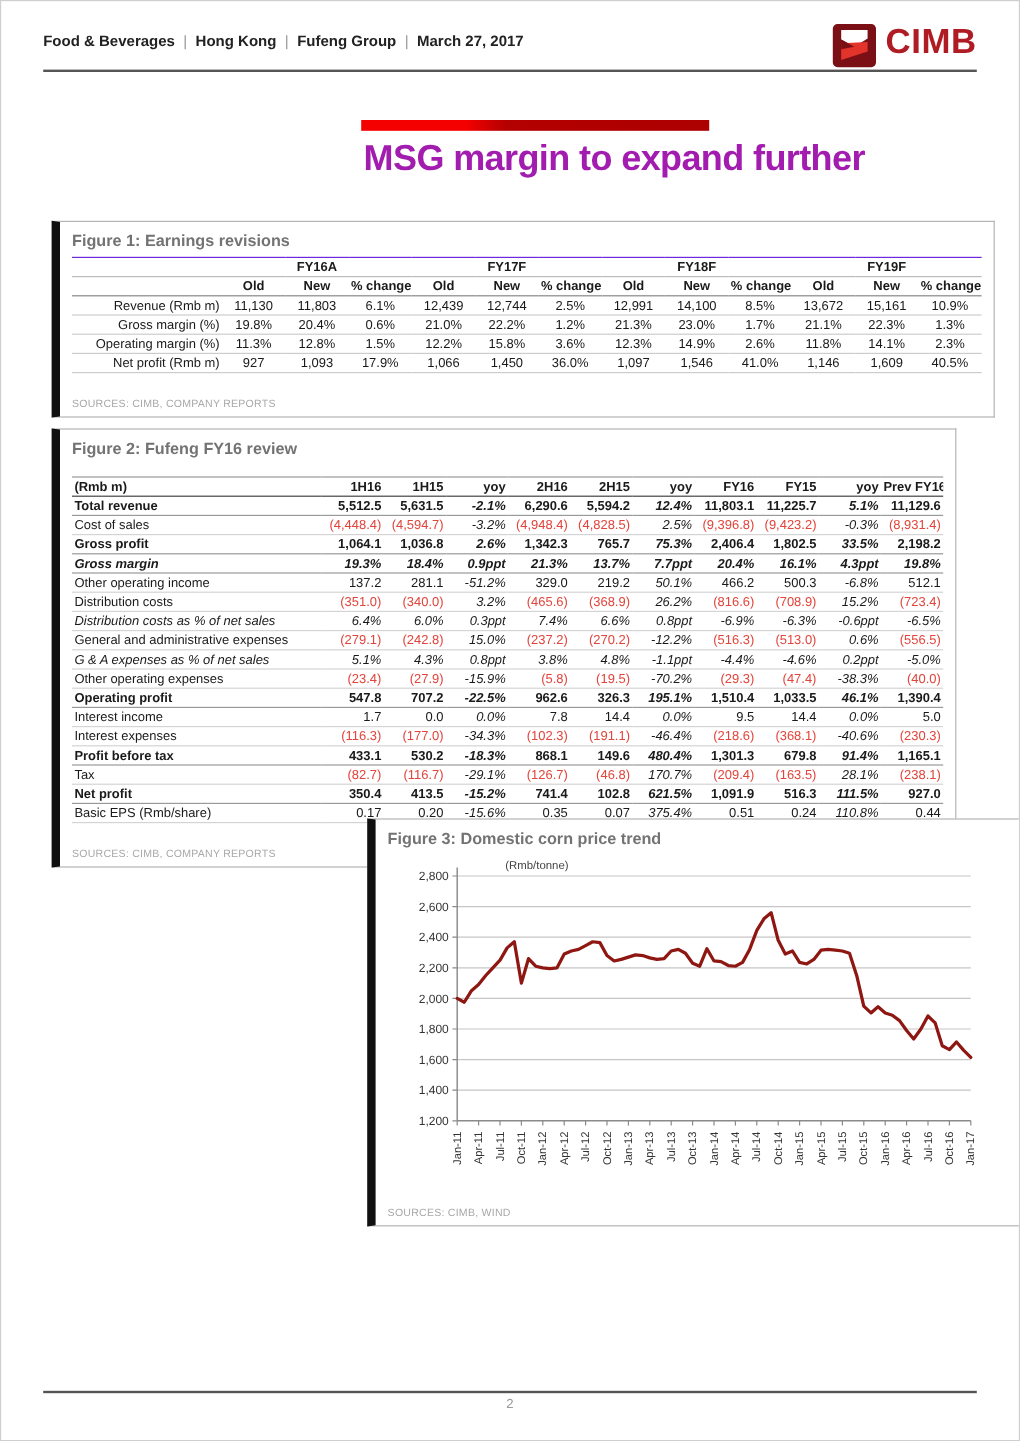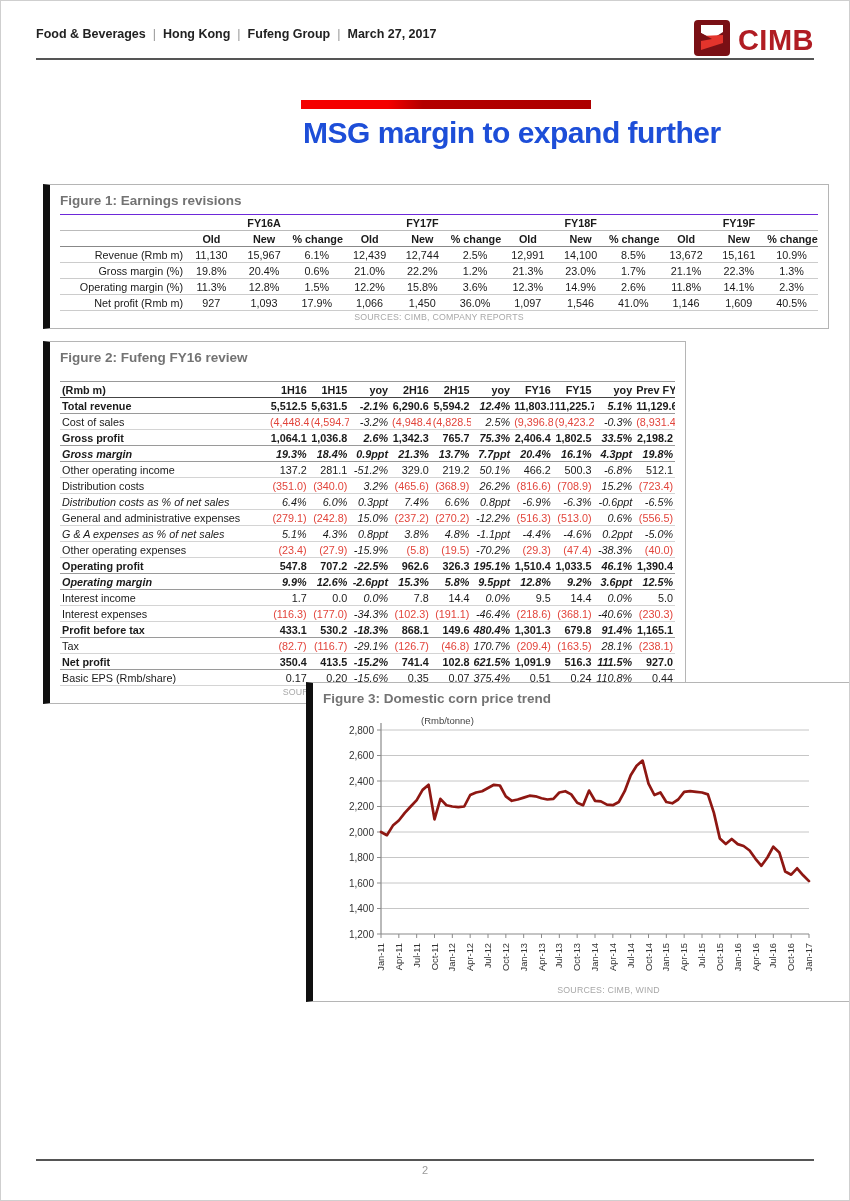--- a/index.html
+++ b/index.html
@@ -4,34 +4,34 @@
 <style>
   html,body{margin:0;padding:0;background:#e8e8e8;}
   *{box-sizing:border-box;}
   .page{position:relative;width:850px;height:1201px;margin:0 auto;background:#fff;
         border:1px solid #cfcfcf;font-family:"Liberation Sans",sans-serif;color:#1a1a1a;overflow:hidden;}
 
   
   .header-row{position:absolute;top:18px;left:35px;right:35px;height:42px;}
   .header-meta{position:absolute;top:8px;left:0;font-size:12.5px;font-weight:bold;color:#222;}
   .header-meta .sep{color:#999;font-weight:normal;padding:0 7px;}
-  .brand{position:absolute;top:0;right:0;display:flex;align-items:flex-end;gap:7px;}
+  .brand{position:absolute;top:0;right:0;display:flex;align-items:flex-start;gap:7px;}
   .brand-text{font-size:29px;font-weight:bold;color:#b01c23;letter-spacing:0.5px;}
   .head-rule{position:absolute;top:57px;left:35px;right:35px;border-top:2px solid #555;}
 
   
   .title-block{position:absolute;top:99px;left:300px;width:480px;}
   .red-bar{width:290px;height:9px;background:linear-gradient(90deg,#f40000 0%,#f40000 30%,#b30000 42%,#ad0000 100%);}
-  .page-title{margin:7px 0 0 2px;font-size:30px;font-weight:bold;color:#1d4ed8;letter-spacing:-0.5px;}
+  .page-title{margin:7px 0 0 2px;font-size:30px;font-weight:bold;color:#a21caf;letter-spacing:-0.5px;}
 
   
   .figbox{position:absolute;background:#fff;border:1px solid #b5b5b5;border-left:7px solid #101010;
           padding:7px 10px 6px 10px;}
   .fig-title{color:#737373;font-weight:bold;font-size:13.5px;margin:1px 0 6px 0;}
-  .sources{color:#a8a8a8;font-size:8.8px;text-align:center;margin-top:1px;letter-spacing:0.2px;}
+  .sources{color:#a8a8a8;font-size:8.8px;text-align:left;margin-top:20px;letter-spacing:0.2px;}
 
   
   table{border-collapse:collapse;width:100%;table-layout:fixed;}
   td,th{padding:1.5px 2px;font-size:10.8px;white-space:nowrap;overflow:hidden;}
   .neg{color:#e2453c;}
   .ital{font-style:italic;}
 
   
   .f1 td{text-align:center;}
   .f1 td:first-child{text-align:right;}
@@ -105,21 +105,21 @@
             <td>Old</td>
             <td>New</td>
             <td>% change</td>
             <td>Old</td>
             <td>New</td>
             <td>% change</td>
           </tr>
           <tr class="data-row">
             <td>Revenue (Rmb m)</td>
             <td>11,130</td>
-            <td>15,967</td>
+            <td>11,803</td>
             <td>6.1%</td>
             <td>12,439</td>
             <td>12,744</td>
             <td>2.5%</td>
             <td>12,991</td>
             <td>14,100</td>
             <td>8.5%</td>
             <td>13,672</td>
             <td>15,161</td>
             <td>10.9%</td>
@@ -167,21 +167,21 @@
             <td>41.0%</td>
             <td>1,146</td>
             <td>1,609</td>
             <td>40.5%</td>
           </tr>
         </tbody>
     </table>
     <div class="sources">SOURCES: CIMB, COMPANY REPORTS</div>
   </div>
 
-  <div class="figbox" style="top:340px;left:42px;width:643px;">
+  <div class="figbox" style="top:356px;left:42px;width:754px;">
     <div class="fig-title" style="margin-bottom:16px;">Figure 2: Fufeng FY16 review</div>
     <table class="f2">
       <colgroup>
           <col style="width:208px">
         </colgroup>
       <tbody id="fig2-body">
           <tr class="hdr-row">
             <td>(Rmb m)</td>
             <td>1H16</td>
             <td>1H15</td>
@@ -329,33 +329,20 @@
             <td>547.8</td>
             <td>707.2</td>
             <td class="ital">-22.5%</td>
             <td>962.6</td>
             <td>326.3</td>
             <td class="ital">195.1%</td>
             <td>1,510.4</td>
             <td>1,033.5</td>
             <td class="ital">46.1%</td>
             <td>1,390.4</td>
-          </tr>
-          <tr class="data-row r-bolditalic">
-            <td>Operating margin</td>
-            <td>9.9%</td>
-            <td>12.6%</td>
-            <td class="ital">-2.6ppt</td>
-            <td>15.3%</td>
-            <td>5.8%</td>
-            <td class="ital">9.5ppt</td>
-            <td>12.8%</td>
-            <td>9.2%</td>
-            <td class="ital">3.6ppt</td>
-            <td>12.5%</td>
           </tr>
           <tr class="data-row r-normal">
             <td>Interest income</td>
             <td>1.7</td>
             <td>0.0</td>
             <td class="ital">0.0%</td>
             <td>7.8</td>
             <td>14.4</td>
             <td class="ital">0.0%</td>
             <td>9.5</td>

